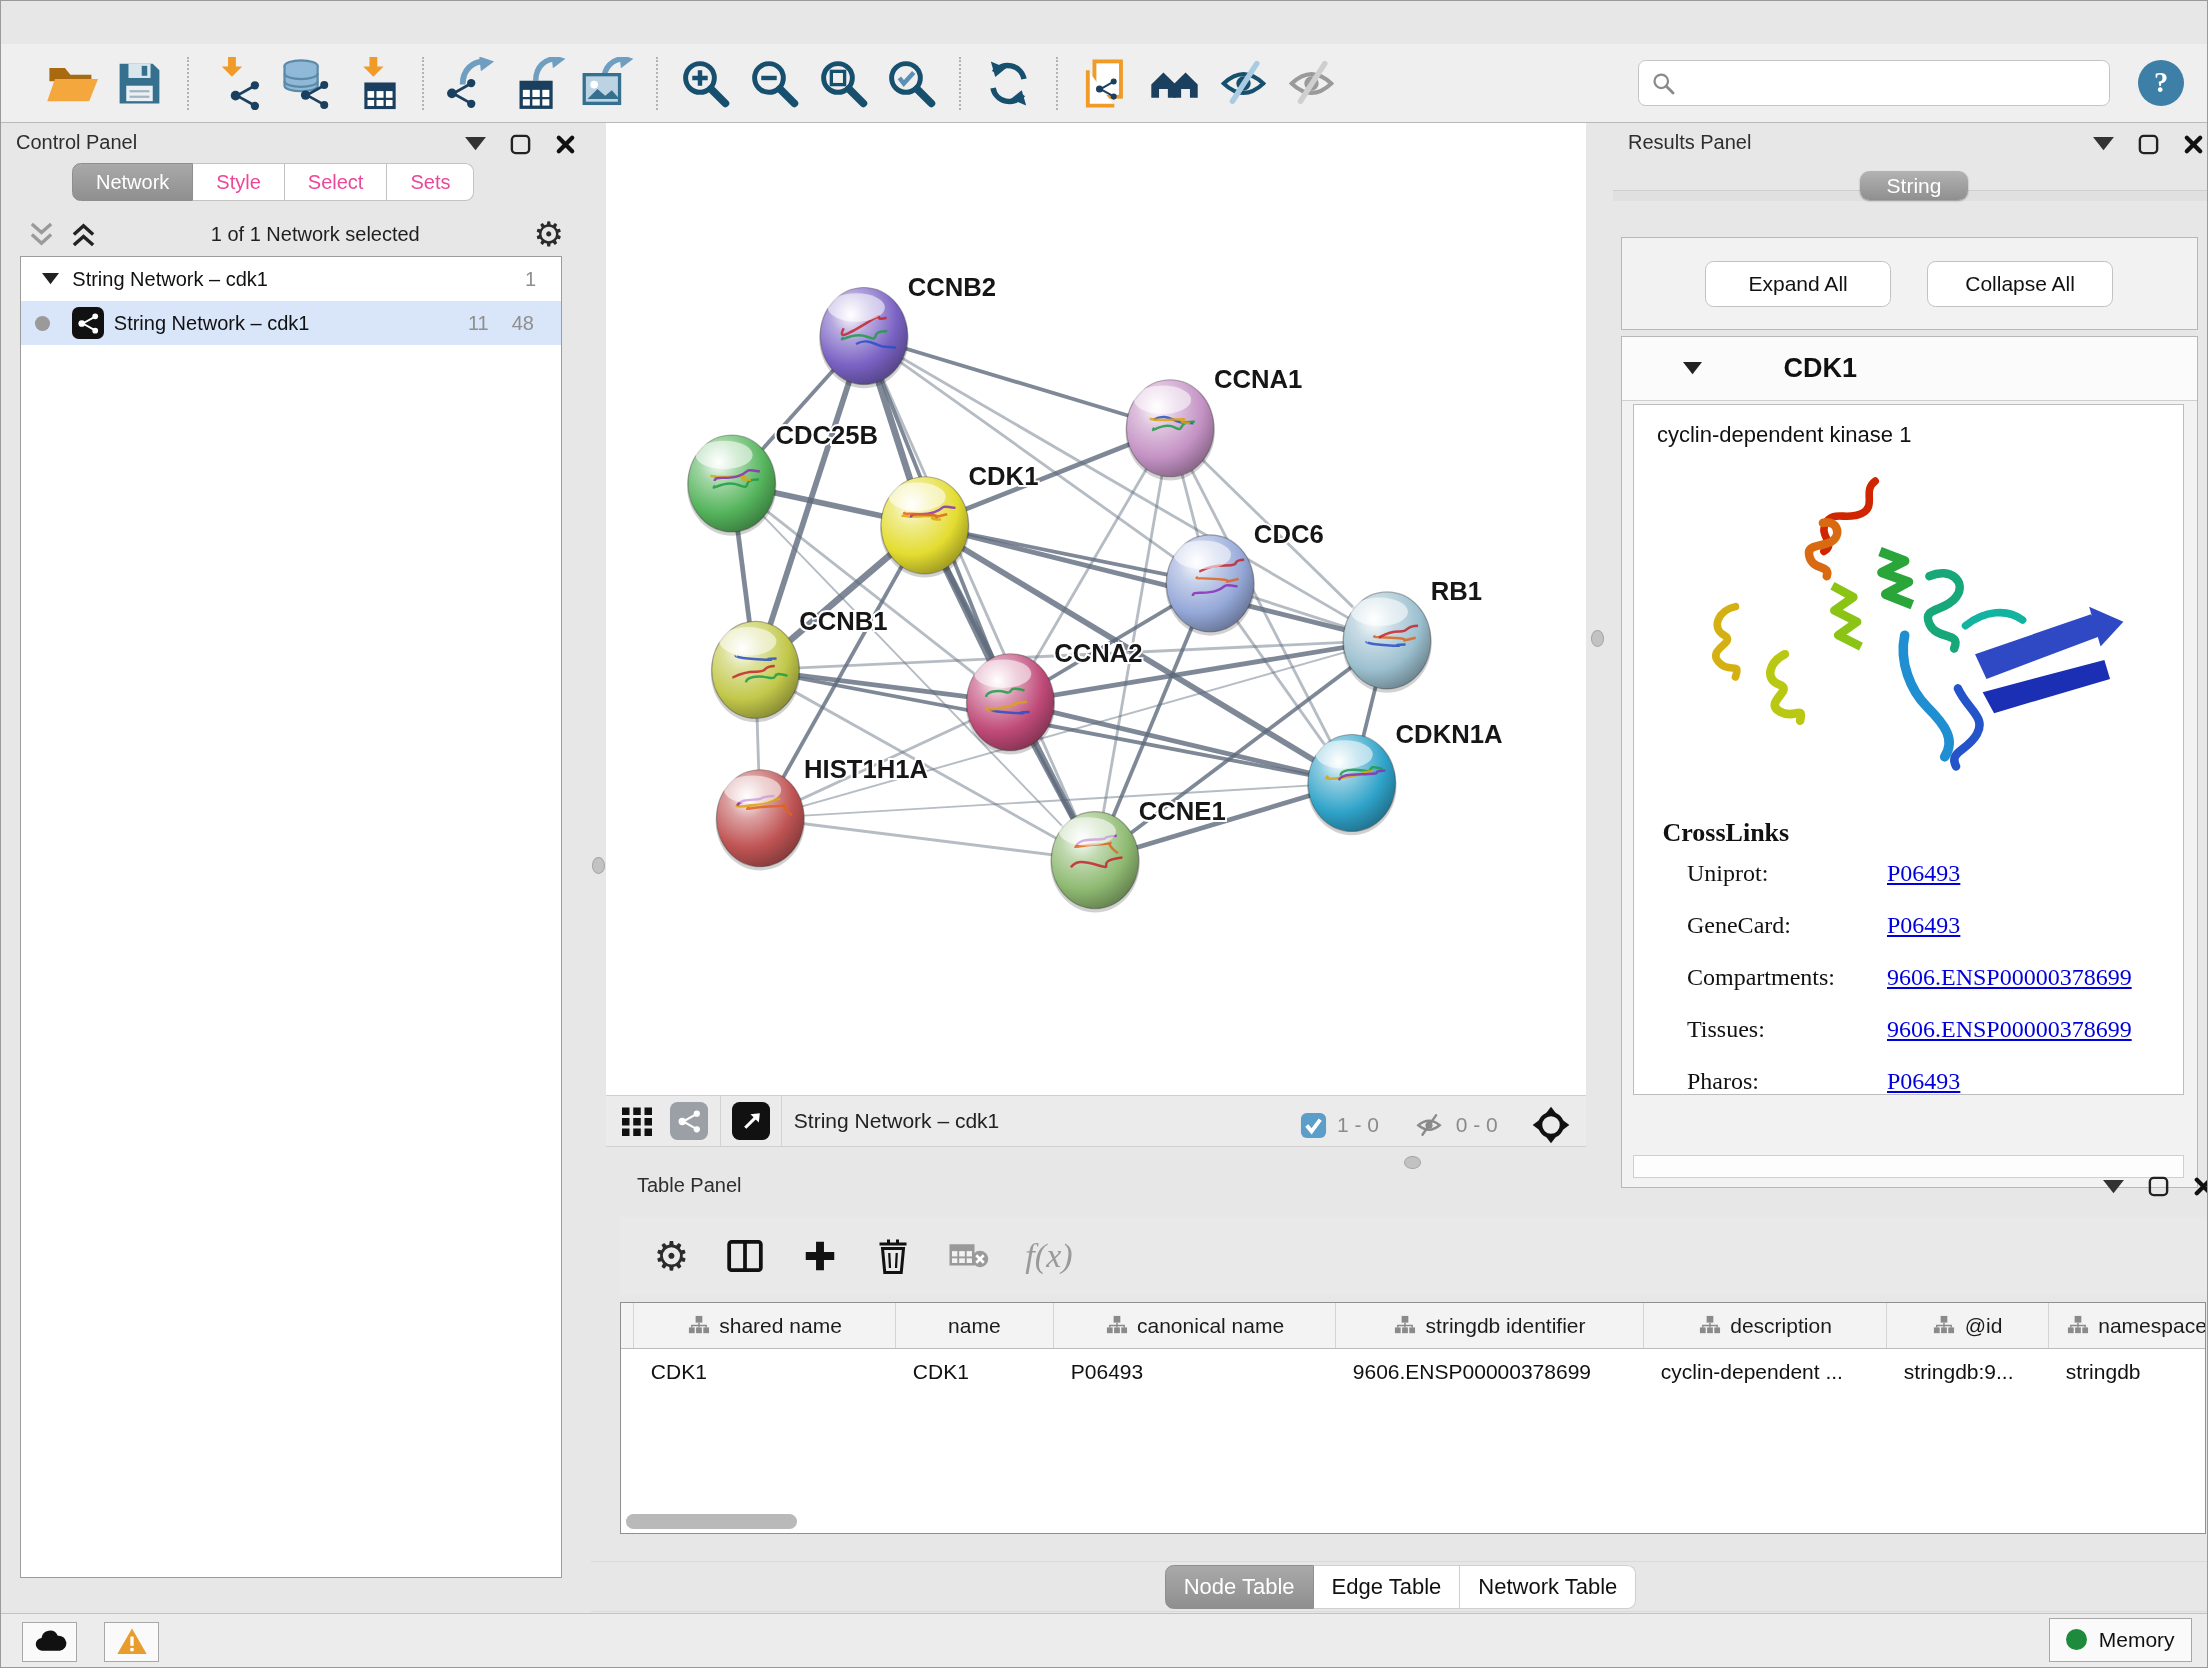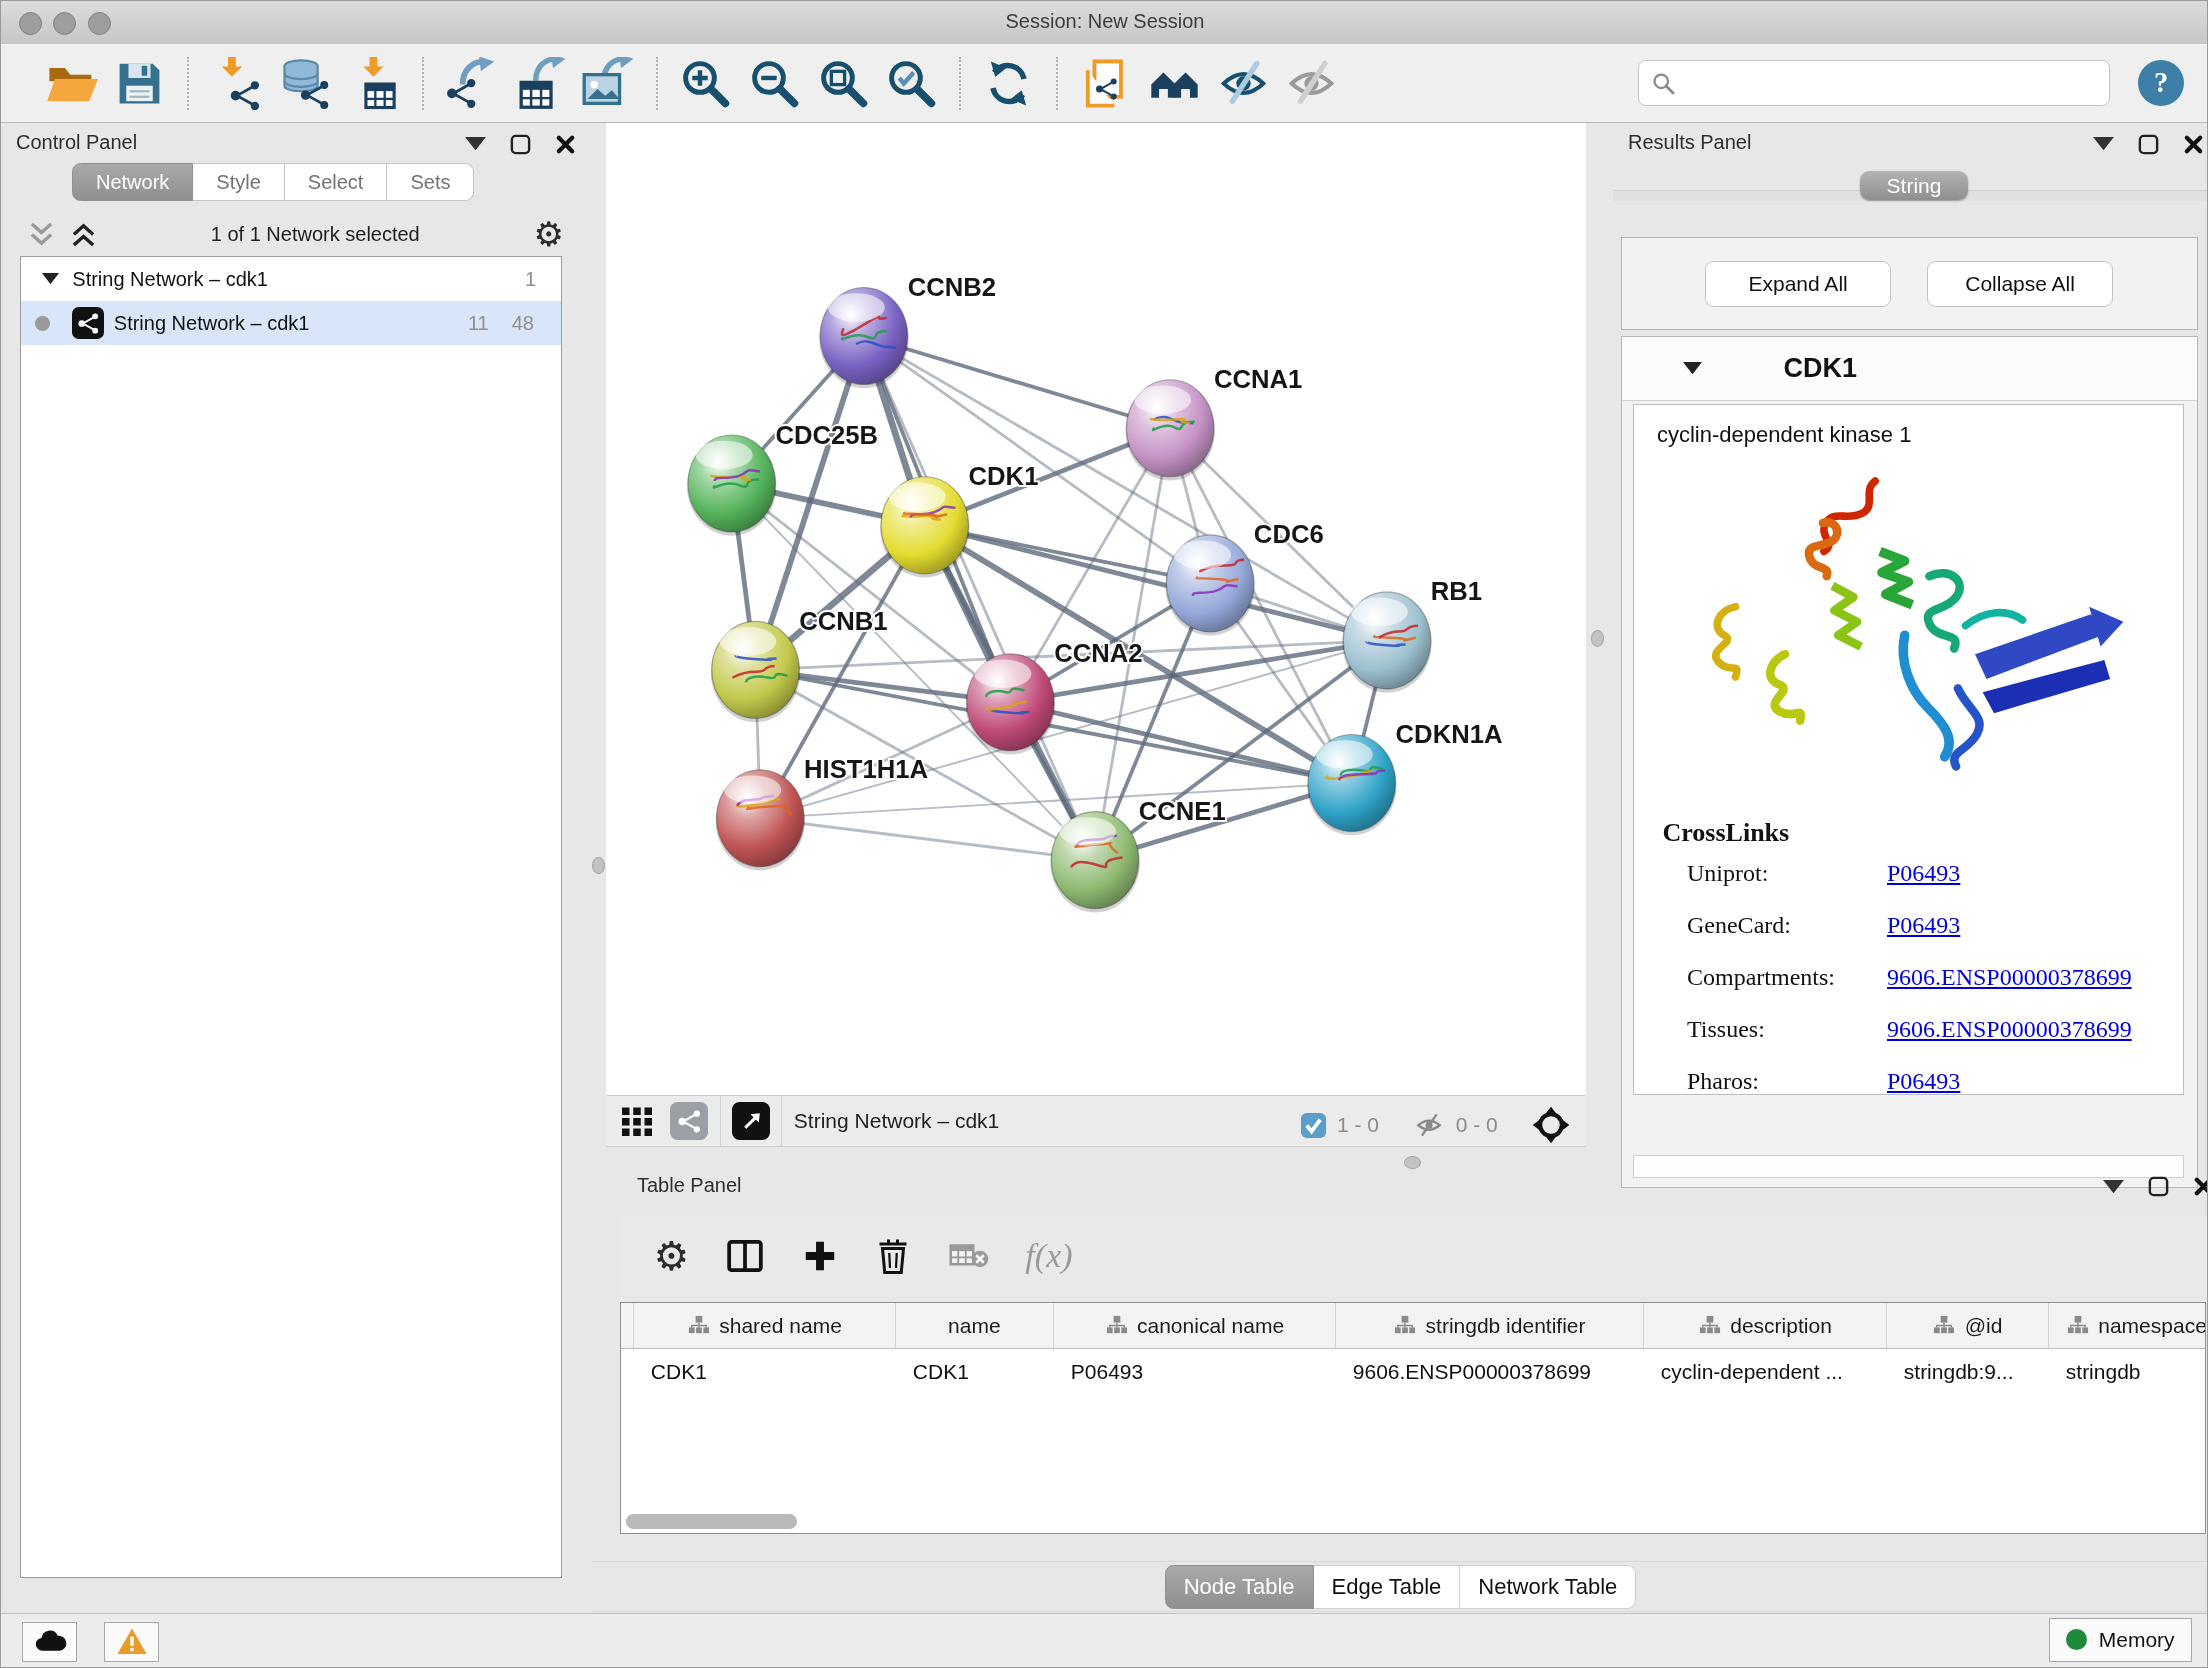--- a/index.html
+++ b/index.html
@@ -26,21 +26,21 @@
   #help-btn{width:46px;height:46px;border-radius:50%;background:#3d7fa6;color:#fff;border:none;
             font-size:28.5px;font-weight:bold;margin:0 25px 0 28.5px;display:flex;align-items:center;justify-content:center;
             font-family:"Liberation Serif",serif;}
   
   #control-panel{left:0;top:122px;width:588px;height:1490px;}
   .panel-head{position:absolute;left:15px;top:7.6px;font-size:20px;color:#2e2e2e;}
   .panel-ctrl{position:absolute;top:9.5px;display:flex;align-items:center;gap:23px;}
   .icon-btn{background:none;border:none;padding:0;display:flex;align-items:center;justify-content:center;}
   #cp-tabs{position:absolute;left:71px;top:40px;height:36px;display:flex;}
   .cp-tab{height:36px;display:flex;align-items:center;justify-content:center;font-size:20px;
-          background:#fff;border:1px solid #c3c3c3;border-left:none;color:#737373;padding:0 23px;}
+          background:#fff;border:1px solid #c3c3c3;border-left:none;color:#ec4899;padding:0 23px;}
   .cp-tab:first-child{border-left:1px solid #c3c3c3;border-radius:8.6px 0 0 8.6px;}
   .cp-tab:last-child{border-radius:0 8.6px 8.6px 0;}
   .cp-tab.sel{background:linear-gradient(#a9a9a9,#8f8f8f);color:#fff;border-color:#8f8f8f;}
   #cp-selbar{position:absolute;left:0;top:88px;width:588px;height:46px;display:flex;align-items:center;}
   #cp-selbar .grow{flex:1;text-align:center;font-size:20px;color:#1f1f1f;}
   #net-list{position:absolute;left:19px;top:133px;width:542px;height:1322px;background:#fff;
             border:1px solid #9c9c9c;box-sizing:border-box;}
   .nl-row{height:44px;display:flex;align-items:center;font-size:20px;color:#111;}
   .nl-row .count{color:#8f8f8f;}
   .nl-row.sel{background:#d9e5f8;}
@@ -153,26 +153,20 @@
     </symbol>
     <symbol id="sym-eye" viewBox="0 0 48 48">
       <path d="M6 24 Q24 7 42 24 Q24 41 6 24 Z" fill="none" stroke="#17506e" stroke-width="3.5"></path>
       <circle cx="24" cy="24" r="6.5" fill="#17506e"></circle>
     </symbol>
   </defs>
 </svg>
 
 <div id="app">
 
-  <div class="abs" id="titlebar">
-    <div class="tlight" style="left:18px"></div>
-    <div class="tlight" style="left:52px"></div>
-    <div class="tlight" style="left:87px"></div>
-    <div id="win-title">Session: New Session</div>
-  </div>
 
   <div class="abs" id="toolbar">
     <button class="tb">
       <svg viewBox="0 0 48 48">
         <path d="M4 10h14l5 6h19v6H4z" fill="#a8690f"></path>
         <path d="M2 40l7-20h39l-8 20z" fill="#f3a73d"></path>
       </svg>
     </button>
     <button class="tb">
       <svg viewBox="0 0 48 48">

